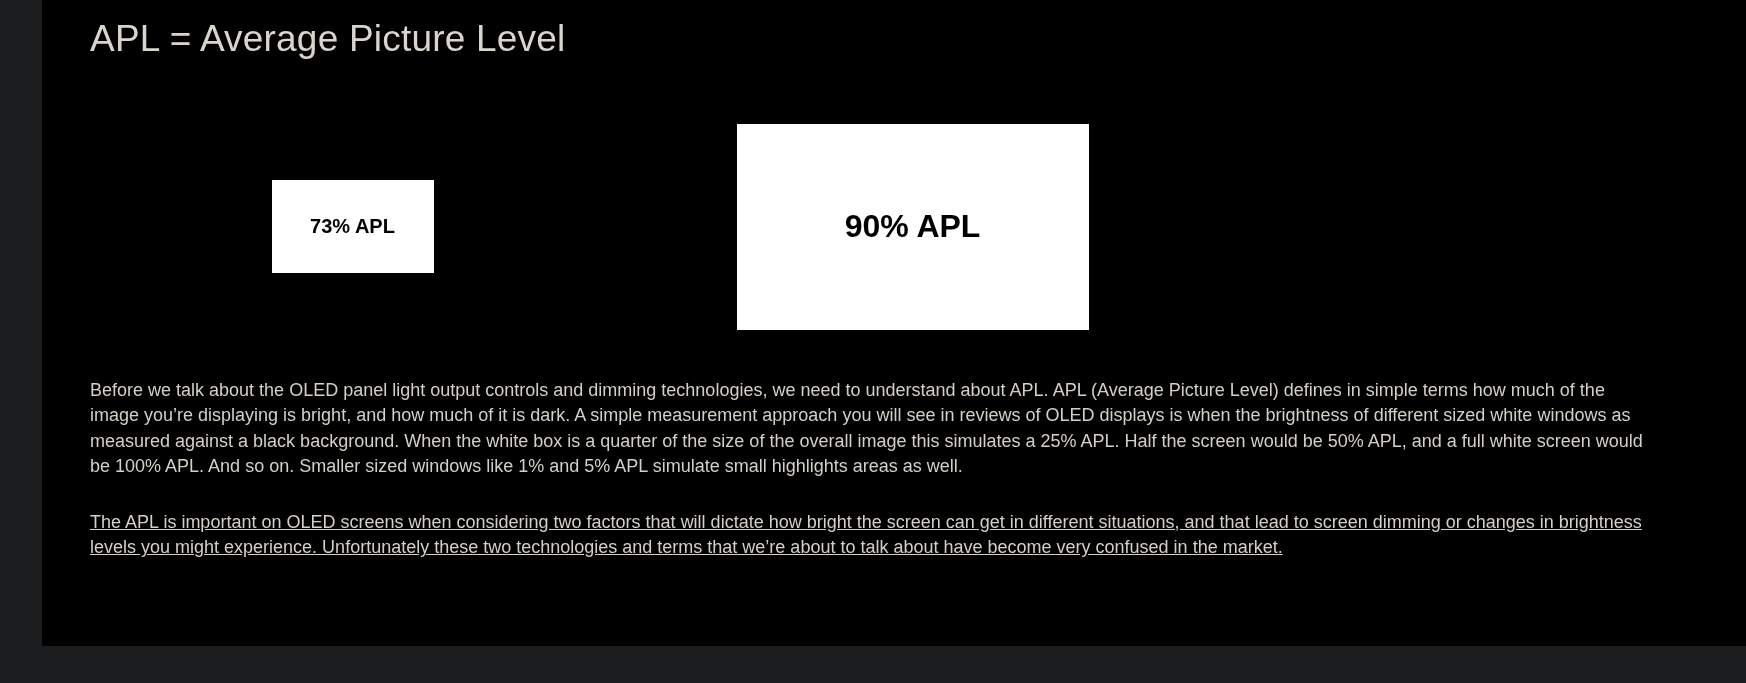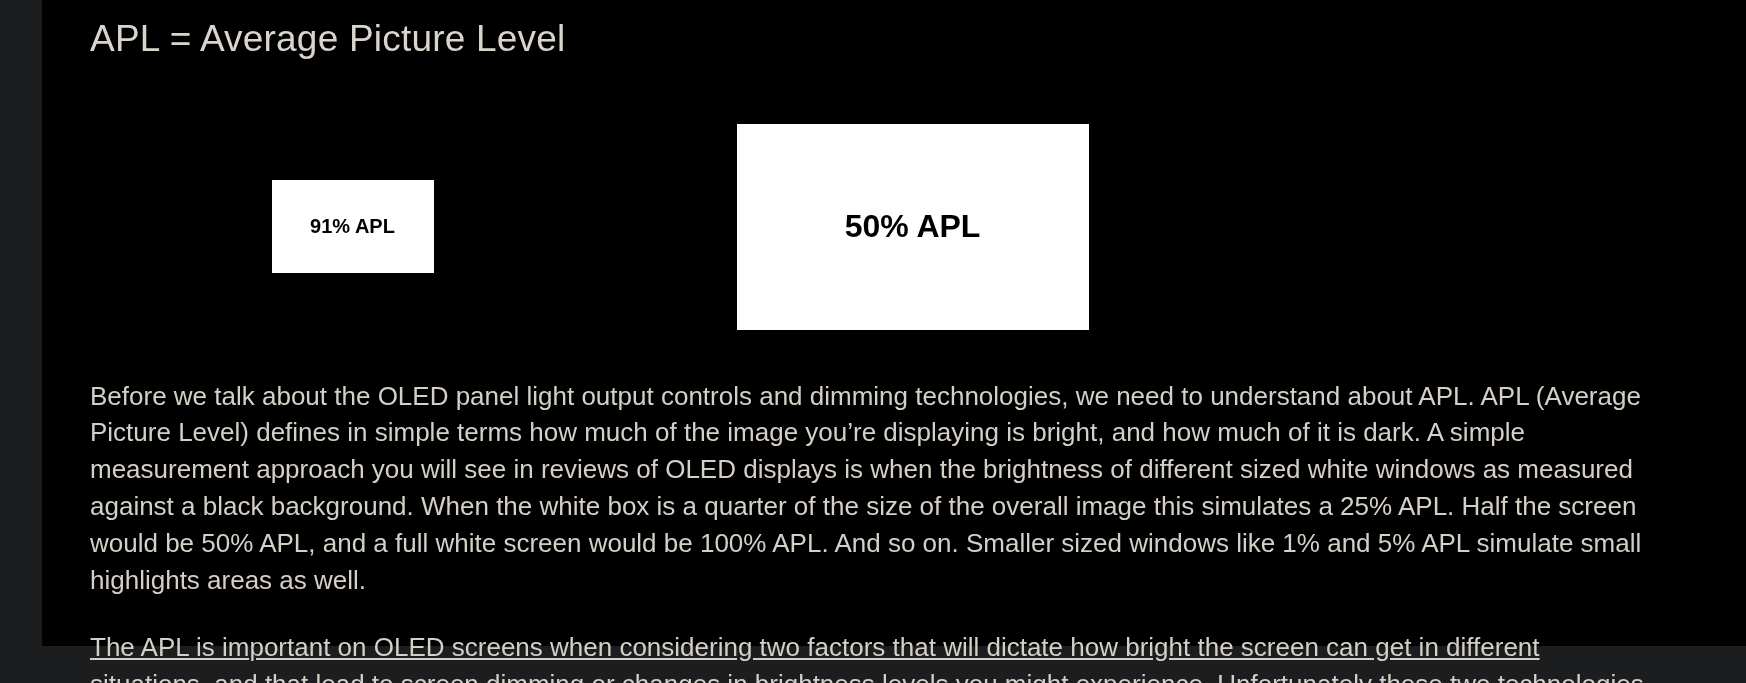--- a/index.html
+++ b/index.html
@@ -81,21 +81,21 @@
   }
   .apl-window.size-100 {
     width: 100%;
     height: 100%;
     font-size: 42px;
   }
   .body-copy {
     margin: 0;
     padding: 0;
     color: #d4cfc7;
-    font-size: 26px;
+    font-size: 18px;
     line-height: 1.42;
     font-family: "Liberation Sans", sans-serif;
     max-width: 1560px;
   }
   .para-first {
     margin-top: 7px;
   }
   .para-second {
     margin-top: 30px;
     text-decoration: underline;
@@ -106,27 +106,27 @@
 
 <div class="page">
   <div class="content">
 
     <h1 class="page-title">APL = Average Picture Level</h1>
 
     <div class="figure-row">
 
       <div class="apl-panel">
         <div class="apl-window size-10">
-          <span>91% APL</span>
+          <span>73% APL</span>
         </div>
       </div>
 
       <div class="apl-panel">
         <div class="apl-window size-50">
-          <span>50% APL</span>
+          <span>90% APL</span>
         </div>
       </div>
 
 
     </div>
 
     <p class="body-copy para-first">Before we talk about the OLED panel light output controls and dimming technologies, we need to understand about APL. APL (Average Picture Level) defines in simple terms how much of the image you’re displaying is bright, and how much of it is dark. A simple measurement approach you will see in reviews of OLED displays is when the brightness of different sized white windows as measured against a black background. When the white box is a quarter of the size of the overall image this simulates a 25% APL. Half the screen would be 50% APL, and a full white screen would be 100% APL. And so on. Smaller sized windows like 1% and 5% APL simulate small highlights areas as well.</p>
 
     <p class="body-copy para-second">The APL is important on OLED screens when considering two factors that will dictate how bright the screen can get in different situations, and that lead to screen dimming or changes in brightness levels you might experience. Unfortunately these two technologies and terms that we’re about to talk about have become very confused in the market.</p>
 

